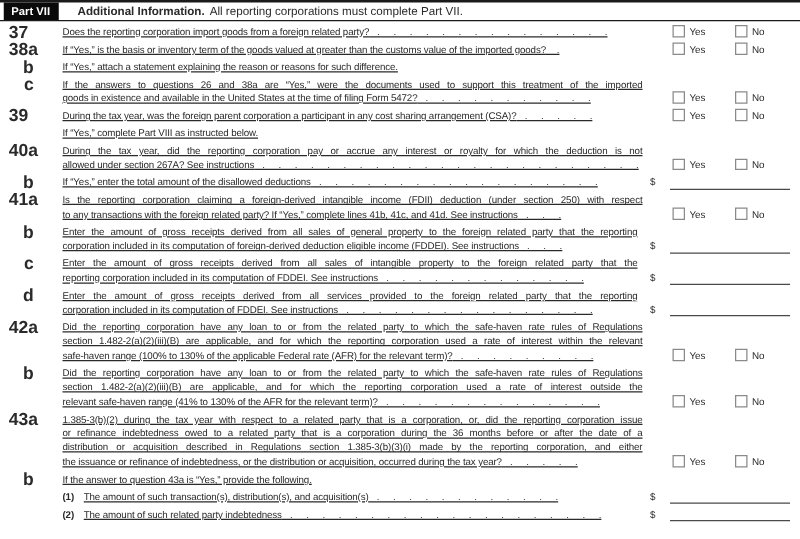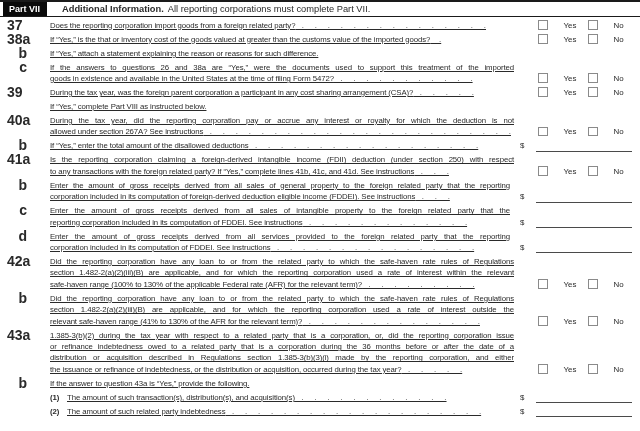--- a/index.html
+++ b/index.html
@@ -17,21 +17,21 @@
   .num.sub{text-align:right;padding-right:3px;box-sizing:border-box;}
   .qcol{flex:1;min-width:0;margin-left:20px;text-decoration:underline;}
   .row.yn .qcol{padding-right:24px;}
   .row.dl .qcol{padding-right:10px;}
   .qline{font-size:7.8px;line-height:11.4px;white-space:nowrap;letter-spacing:-0.1px;}
   .qline.j{text-align:justify;text-align-last:justify;}
   .dots{white-space:pre;letter-spacing:0;color:#2a2a2a;}
   .sublabel{font-weight:700;display:inline-block;width:17px;}
   
   .cell{flex:none;align-self:flex-end;}
-  .yn-cell{display:flex;align-items:center;width:50px;height:11.4px;gap:12px;}
+  .yn-cell{display:flex;align-items:center;width:50px;height:11.4px;}
   .yn-cell.no{width:44px;}
   .cbx{width:7.5px;height:7.5px;border:1px solid #8a8a8a;background:#fff;display:inline-block;flex:none;margin-right:4px;margin-bottom:1px;}
   .cbl{font-size:7.9px;line-height:11.4px;}
   .dcell{width:14px;font-size:7.9px;line-height:11.4px;}
   .aline{width:96px;height:10px;border-bottom:1.3px solid #4a4a4a;margin-left:2px;}
 </style>
 </head>
 <body>
 
 <div class="form">
@@ -53,21 +53,21 @@
       </div>
     <div class="cell yn-cell no">
         <span class="cbx"></span>
         <span class="cbl">No</span>
       </div>
   </div>
 
   <div class="row yn">
     <div class="num main">38a</div>
     <div class="qcol">
-      <div class="qline"><span>If “Yes,” is the that or inventory cost of the goods valued at greater than the customs value of the imported goods?</span><span class="dots">    .</span></div>
+      <div class="qline"><span>If “Yes,” is the basis or inventory term of the goods valued at greater than the customs value of the imported goods?</span><span class="dots">    .</span></div>
     </div>
     <div class="cell yn-cell">
         <span class="cbx"></span>
         <span class="cbl">Yes</span>
       </div>
     <div class="cell yn-cell no">
         <span class="cbx"></span>
         <span class="cbl">No</span>
       </div>
   </div>

